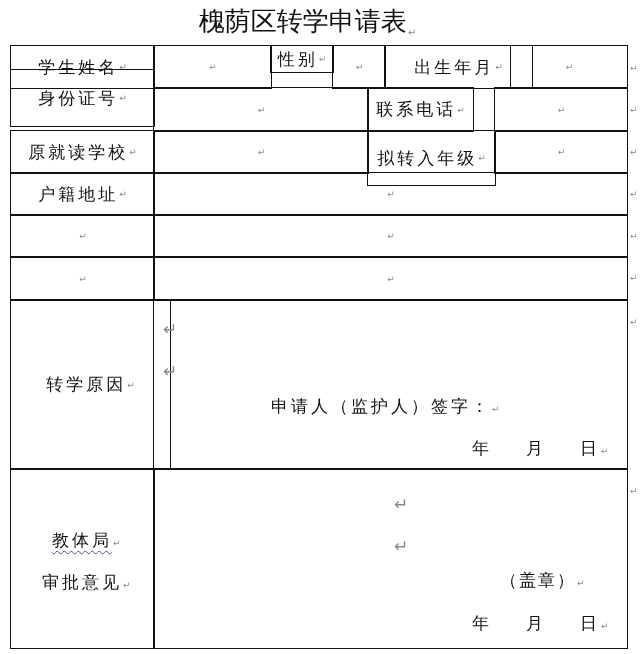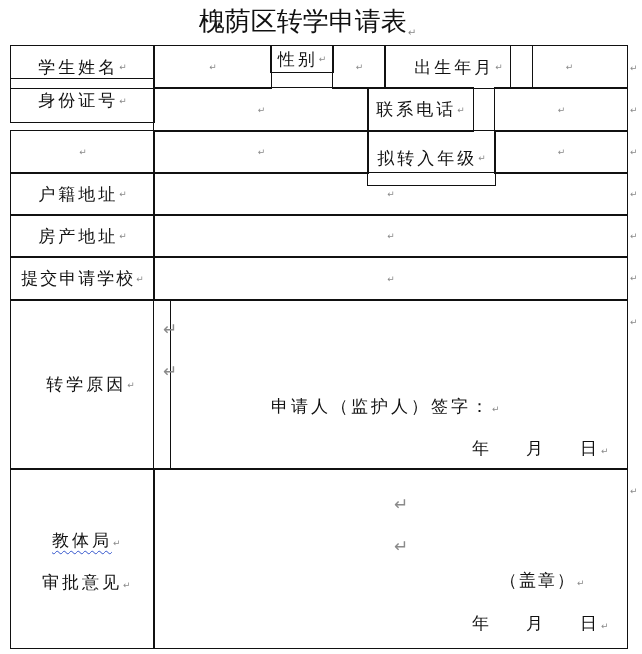--- a/index.html
+++ b/index.html
@@ -39,39 +39,40 @@
 <div class="cell" style="left:384px;top:45px;width:149px;height:44px;">
   <span>出生年月</span>
     <span class="pm">↵</span>
 </div>
 <div class="cell" style="left:510px;top:45px;width:118px;height:44px;">
   <span></span>
     <span class="pm">↵</span>
 </div>
 <span class="outer-pm" style="top:63px;">↵</span>
 
-<div class="cell" style="left:10px;top:78px;width:145px;height:45px;">
+<div class="cell" style="left:10px;top:69px;width:145px;height:58px;">
   <span>身份证号</span>
     <span class="pm">↵</span>
 </div>
 <div class="cell" style="left:153px;top:87px;width:216px;height:45px;">
   <span></span>
     <span class="pm">↵</span>
 </div>
 <div class="cell" style="left:367px;top:87px;width:107px;height:45px;">
   <span>联系电话</span>
     <span class="pm">↵</span>
 </div>
 <div class="cell" style="left:494px;top:87px;width:134px;height:45px;">
   <span></span>
     <span class="pm">↵</span>
 </div>
 <span class="outer-pm" style="top:105px;">↵</span>
 
 <div class="cell" style="left:10px;top:130px;width:145px;height:44px;">
+  <span>原就读学校</span>
     <span class="pm">↵</span>
 </div>
 <div class="cell" style="left:153px;top:130px;width:216px;height:44px;">
   <span></span>
     <span class="pm">↵</span>
 </div>
 <div class="cell" style="left:367px;top:130px;width:129px;height:56px;">
   <span>拟转入年级</span>
     <span class="pm">↵</span>
 </div>
@@ -85,31 +86,29 @@
   <span>户籍地址</span>
     <span class="pm">↵</span>
 </div>
 <div class="cell" style="left:153px;top:172px;width:475px;height:44px;">
   <span></span>
     <span class="pm">↵</span>
 </div>
 <span class="outer-pm" style="top:189px;">↵</span>
 
 <div class="cell" style="left:10px;top:214px;width:145px;height:44px;">
-  <span>房产地址</span>
     <span class="pm">↵</span>
 </div>
 <div class="cell" style="left:153px;top:214px;width:475px;height:44px;">
   <span></span>
     <span class="pm">↵</span>
 </div>
 <span class="outer-pm" style="top:231px;">↵</span>
 
 <div class="cell" style="left:10px;top:256px;width:145px;height:45px;letter-spacing:2px;">
-  <span>提交申请学校</span>
     <span class="pm">↵</span>
 </div>
 <div class="cell" style="left:153px;top:256px;width:475px;height:45px;">
   <span></span>
     <span class="pm">↵</span>
 </div>
 <span class="outer-pm" style="top:273px;">↵</span>
 
 <div class="cell" style="left:10px;top:299px;width:161px;height:171px;">
   <span>转学原因</span>

